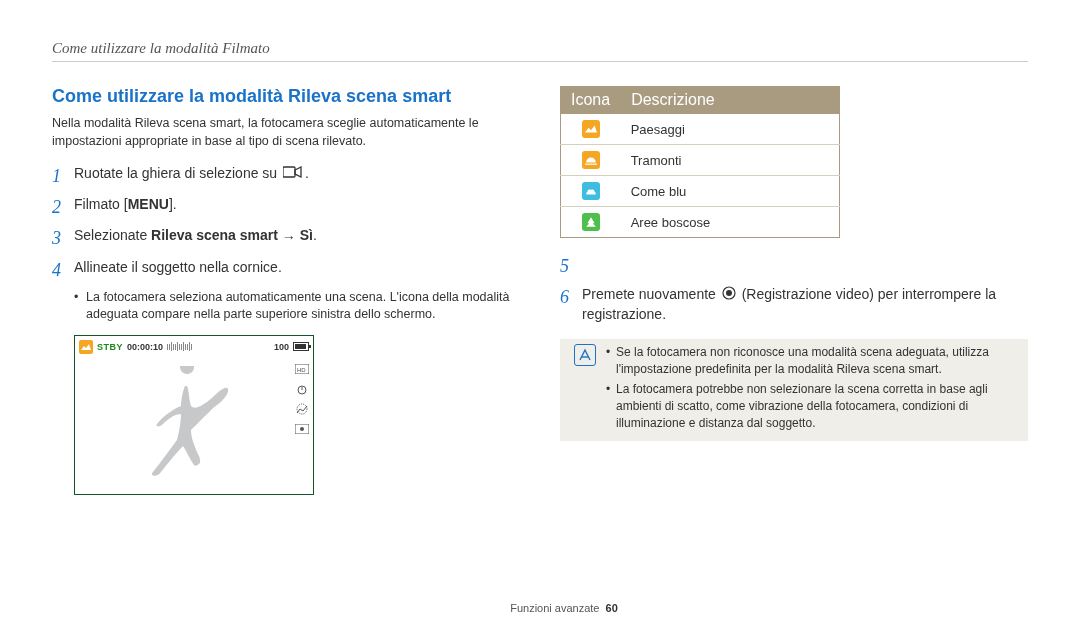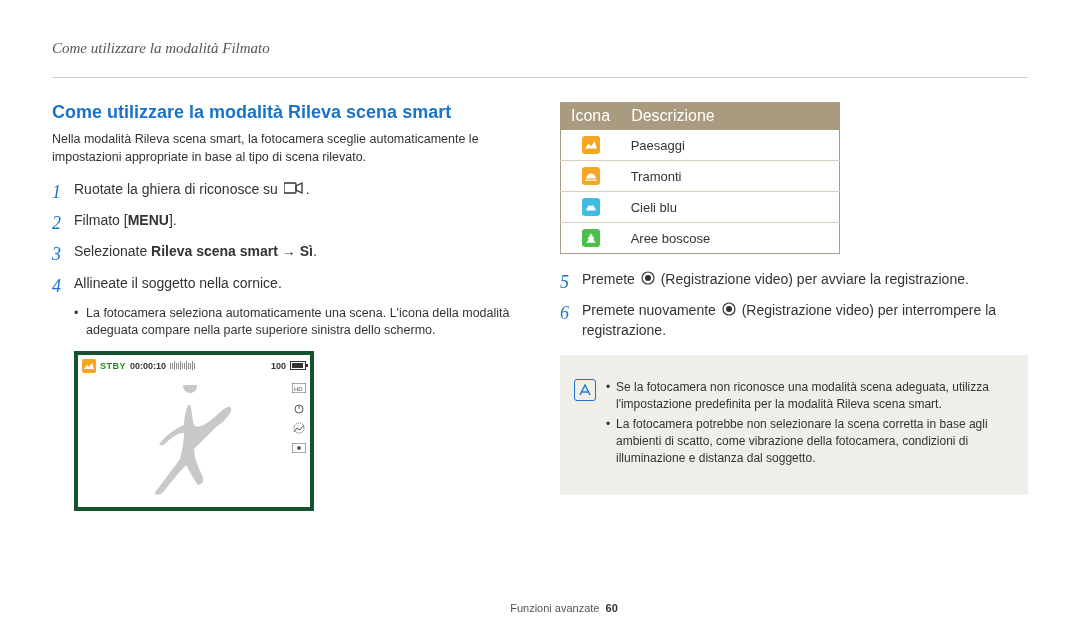--- a/index.html
+++ b/index.html
@@ -10,21 +10,21 @@
     background: #fff;
     color: #333;
     position: relative;
     padding: 40px 52px 0 52px;
   }
   .page-header {
     font-size: 15px;
     font-style: italic;
     color: #555;
     border-bottom: 1px solid #ccc;
-    padding-bottom: 20px;
+    padding-bottom: 4px;
     margin-bottom: 24px;
     font-family: Georgia, serif;
   }
   .columns {
     display: flex;
     gap: 40px;
   }
   .col { flex: 1; }
   .section-title {
     color: #1a73c9;
@@ -68,21 +68,21 @@
   }
   .sub-bullet::before {
     content: "•";
     position: absolute;
     left: 22px;
   }
   .screenshot {
     margin-left: 22px;
     width: 240px;
     height: 160px;
-    border: 4px solid #14532d;
+    border: 1px solid #14532d;
     position: relative;
     background: #fff;
     margin-top: 2px;
   }
   .ss-topbar {
     display: flex;
     align-items: center;
     gap: 4px;
     padding: 4px;
     font-size: 9px;
@@ -147,21 +147,21 @@
   .icon-table tr:last-child td { border-bottom: none; }
   .row-icon {
     width: 18px; height: 18px; border-radius: 3px;
     display: inline-flex; align-items:center; justify-content:center;
   }
 
   .note-box {
     display:flex;
     gap: 10px;
     background: #efeee9;
-    padding: 24px 14px;
+    padding: 5px 14px;
     font-size: 12px;
     line-height: 1.4;
     margin-top: 14px;
   }
   .note-icon {
     flex: 0 0 22px;
     width: 22px; height: 22px;
     border: 1.5px solid #1a73c9;
     border-radius: 3px;
     color: #1a73c9;
@@ -193,21 +193,21 @@
 <div class="columns">
 
   <div class="col">
     <div class="section-title">Come utilizzare la modalità Rileva scena smart</div>
     <p class="intro">Nella modalità Rileva scena smart, la fotocamera sceglie automaticamente le impostazioni appropriate in base al tipo di scena rilevato.</p>
 
     <ul class="step-list">
       <li>
         <span class="step-num">1</span>
         <span class="step-body">
-          <span>Ruotate la ghiera di riconosce su </span>
+          <span>Ruotate la ghiera di selezione su </span>
           <span class="inline-icon">
             <svg width="20" height="14" viewBox="0 0 20 14">
                 <rect x="0" y="2" width="12" height="10" rx="1" fill="none" stroke="#333" stroke-width="1.3"></rect>
                 <path d="M12 5 L18 2 L18 12 L12 9 Z" fill="none" stroke="#333" stroke-width="1.3"></path>
               </svg>
           </span>.
         </span>
       </li>
       <li>
         <span class="step-num">2</span>
@@ -312,42 +312,36 @@
                 </svg>
               </span></td>
           <td>Tramonti</td>
         </tr>
         <tr>
           <td><span class="row-icon" style="background:#3fbde0">
                 <svg width="12" height="12" viewBox="0 0 10 10">
                   <path d="M2 6 A2 2 0 0 1 5 4 A2 2 0 0 1 8 6 A1 1 0 0 1 8 8 L2 8 A1 1 0 0 1 2 6 Z" fill="#fff"></path>
                 </svg>
               </span></td>
-          <td>Cieli blu</td>
+          <td>Come blu</td>
         </tr>
         <tr>
           <td><span class="row-icon" style="background:#4dbf4d">
                 <svg width="12" height="12" viewBox="0 0 10 10">
                   <path d="M5 1 L8 6 L6.5 6 L9 9 L1 9 L3.5 6 L2 6 Z" fill="#fff"></path>
                 </svg>
               </span></td>
           <td>Aree boscose</td>
         </tr>
       </tbody>
     </table>
 
     <ul class="step-list">
       <li>
         <span class="step-num">5</span>
-        <span class="step-body">
-          <span>Premete </span><span class="inline-icon"><svg width="14" height="14" viewBox="0 0 14 14">
-                <circle cx="7" cy="7" r="6" fill="none" stroke="#333" stroke-width="1.2"></circle>
-                <circle cx="7" cy="7" r="3" fill="#333"></circle>
-              </svg></span><span> (Registrazione video) per avviare la registrazione.</span>
-        </span>
       </li>
       <li>
         <span class="step-num">6</span>
         <span class="step-body">
           <span>Premete nuovamente </span><span class="inline-icon"><svg width="14" height="14" viewBox="0 0 14 14">
                 <circle cx="7" cy="7" r="6" fill="none" stroke="#333" stroke-width="1.2"></circle>
                 <circle cx="7" cy="7" r="3" fill="#333"></circle>
               </svg></span><span> (Registrazione video) per interrompere la registrazione.</span>
         </span>
       </li>

